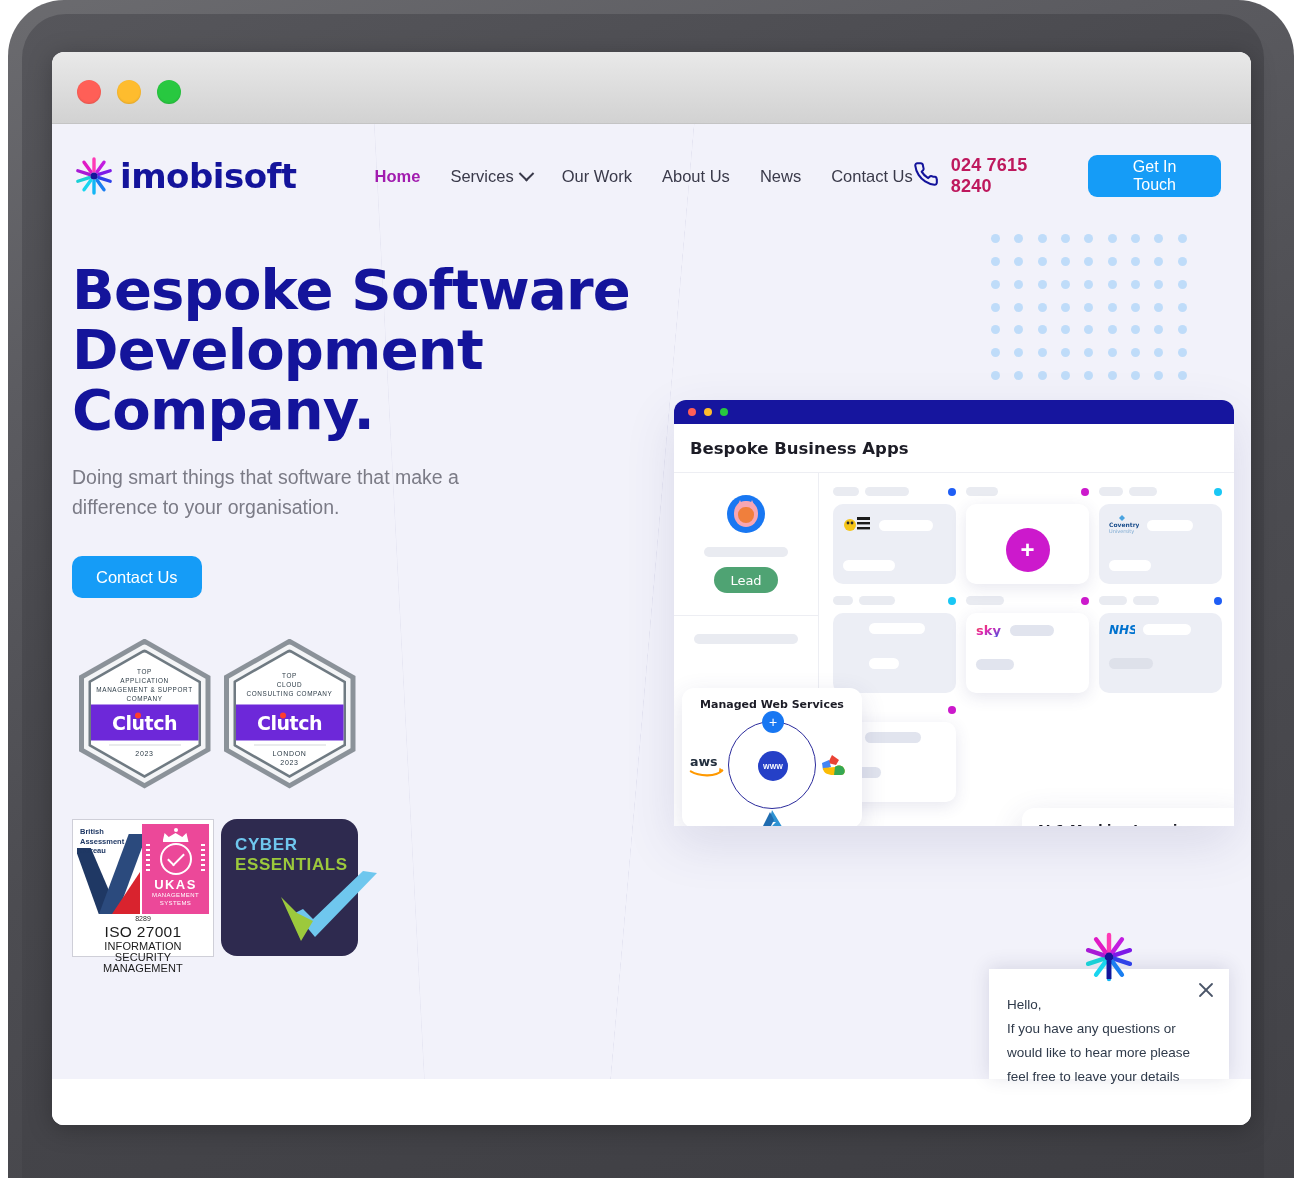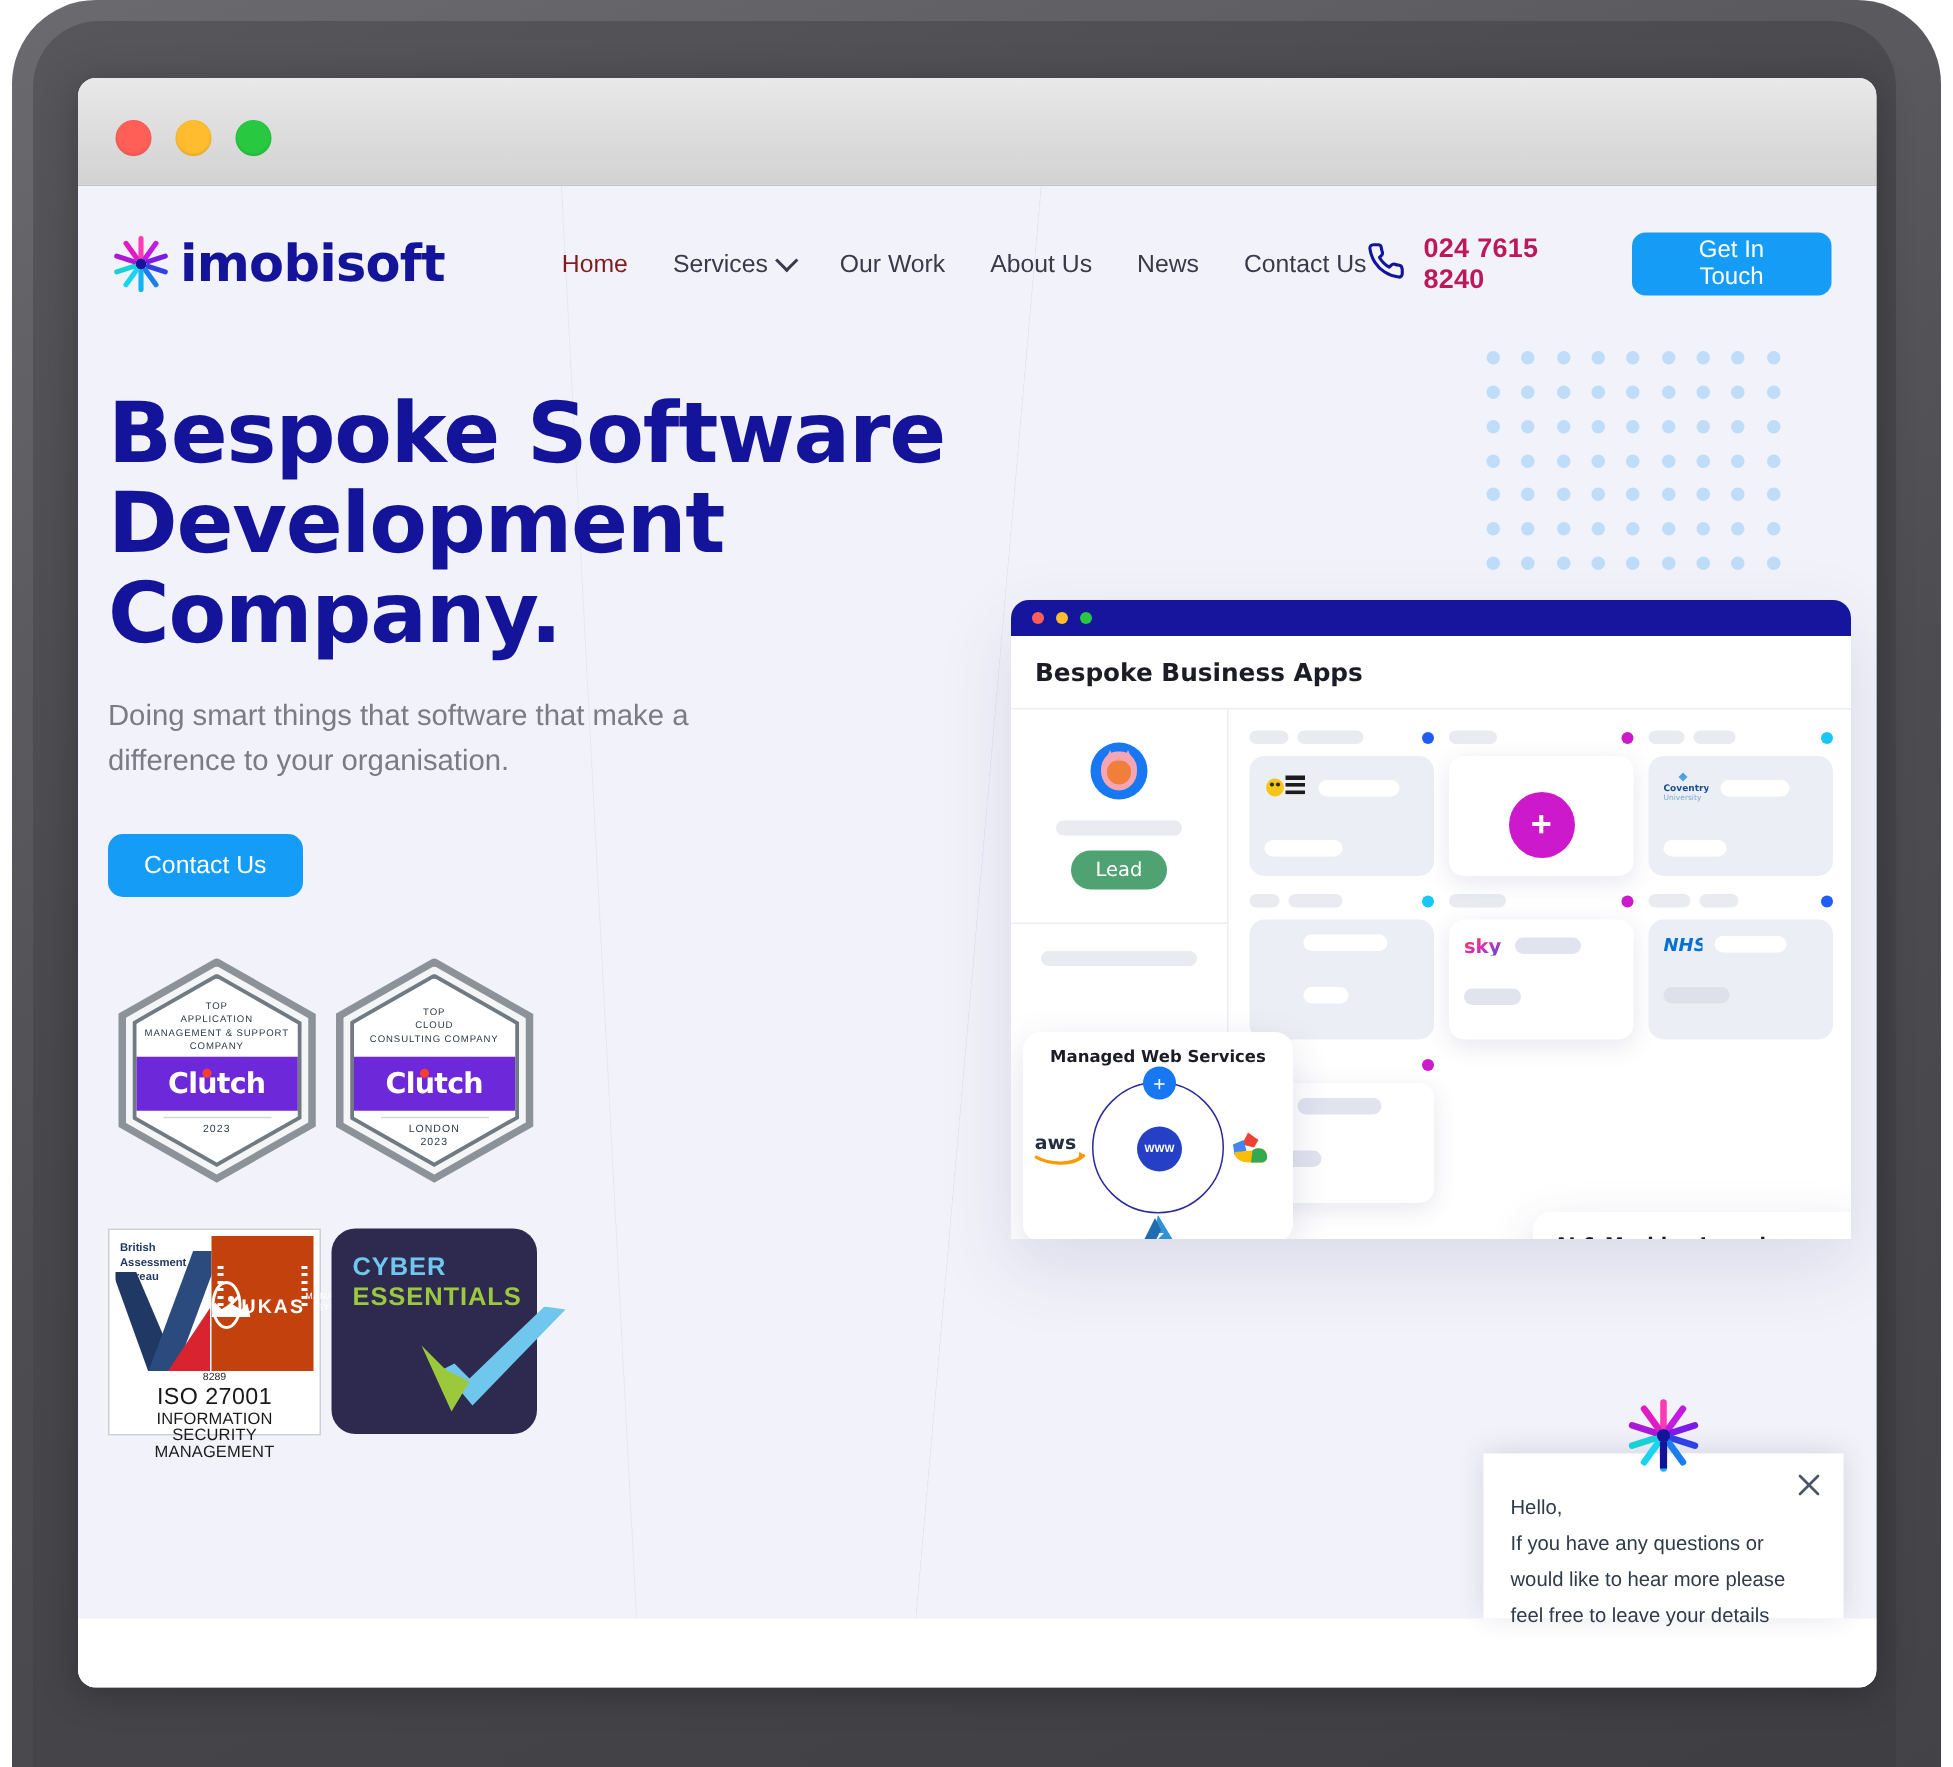--- a/index.html
+++ b/index.html
@@ -81,21 +81,21 @@
   .brand-mark { width: 44px; height: 44px; position:relative; flex: 0 0 44px; margin-right:-3px; }
   .brand-name {
     font-size: 34px; font-weight: 700; color:#14149b; letter-spacing:-.5px;
     font-family:"DejaVu Sans", sans-serif;
   }
   .main-nav { display:flex; align-items:center; gap:30px; margin-left: 78px; }
   .nav-link {
     font-size: 16.5px; color:#3a3a4a; cursor:pointer; display:flex; align-items:center; gap:7px;
     white-space:nowrap;
   }
-  .nav-link.active { color:#7f1d1d; font-weight:400; }
+  .nav-link.active { color:#a21caf; font-weight:700; }
   .chev { width:11px; height:11px; border-right:2.2px solid #3a3a4a; border-bottom:2.2px solid #3a3a4a;
           transform: rotate(45deg) translate(-2px,-2px); }
   .header-right { margin-left:auto; display:flex; align-items:center; gap:32px; }
   .phone { display:flex; align-items:center; gap:12px; cursor:pointer; }
   .phone-num { font-size:18px; font-weight:700; color:#be185d; letter-spacing:.2px; }
   .btn-cta {
     background:#159cf7; color:#fff; border:none; border-radius:9px;
     padding:0 26px; height:42px; font-size:16px; cursor:pointer;
     font-family:"Liberation Sans", sans-serif;
   }
@@ -161,22 +161,22 @@
   .iso-top { display:flex; height:90px; }
   .bab { width:66px; position:relative; overflow:hidden; }
   .bab-text { position:absolute; left:3px; top:3px; font-size:7.5px; line-height:9.5px;
               font-weight:700; color:#1f3864; z-index:3; }
   .bab-v1 { position:absolute; left:-2px; top:24px; width:44px; height:66px; background:#1f3864;
             clip-path: polygon(0% 0%, 36% 0%, 100% 100%, 54% 100%); }
   .bab-v2 { position:absolute; left:22px; top:10px; width:48px; height:80px; background:#2b4a7d;
             clip-path: polygon(62% 0%, 100% 0%, 38% 100%, 0% 100%); }
   .bab-v3 { position:absolute; left:35px; top:48px; width:28px; height:42px; background:#d9232e;
             clip-path: polygon(0% 100%, 100% 0%, 100% 100%); }
-  .ukas { width:68px; background:#c2410c; position:relative; display:flex;
-          flex-direction:row; align-items:center; }
+  .ukas { width:68px; background:#ec4899; position:relative; display:flex;
+          flex-direction:column; align-items:center; }
   .crown {
     margin-top:4px; width:26px; height:14px; position:relative;
   }
   .crown-body { position:absolute; left:0; top:5px; width:26px; height:9px; background:#fff;
     clip-path: polygon(0% 100%, 8% 0%, 24% 45%, 50% 0%, 76% 45%, 92% 0%, 100% 100%); }
   .crown-dot { position:absolute; left:11px; top:0px; width:4px; height:4px; background:#fff; border-radius:50%; }
   .ukas-circle {
     margin-top:1px; width:32px; height:32px; border-radius:50%; border:2.4px solid #fff;
     display:flex; align-items:center; justify-content:center;
   }

